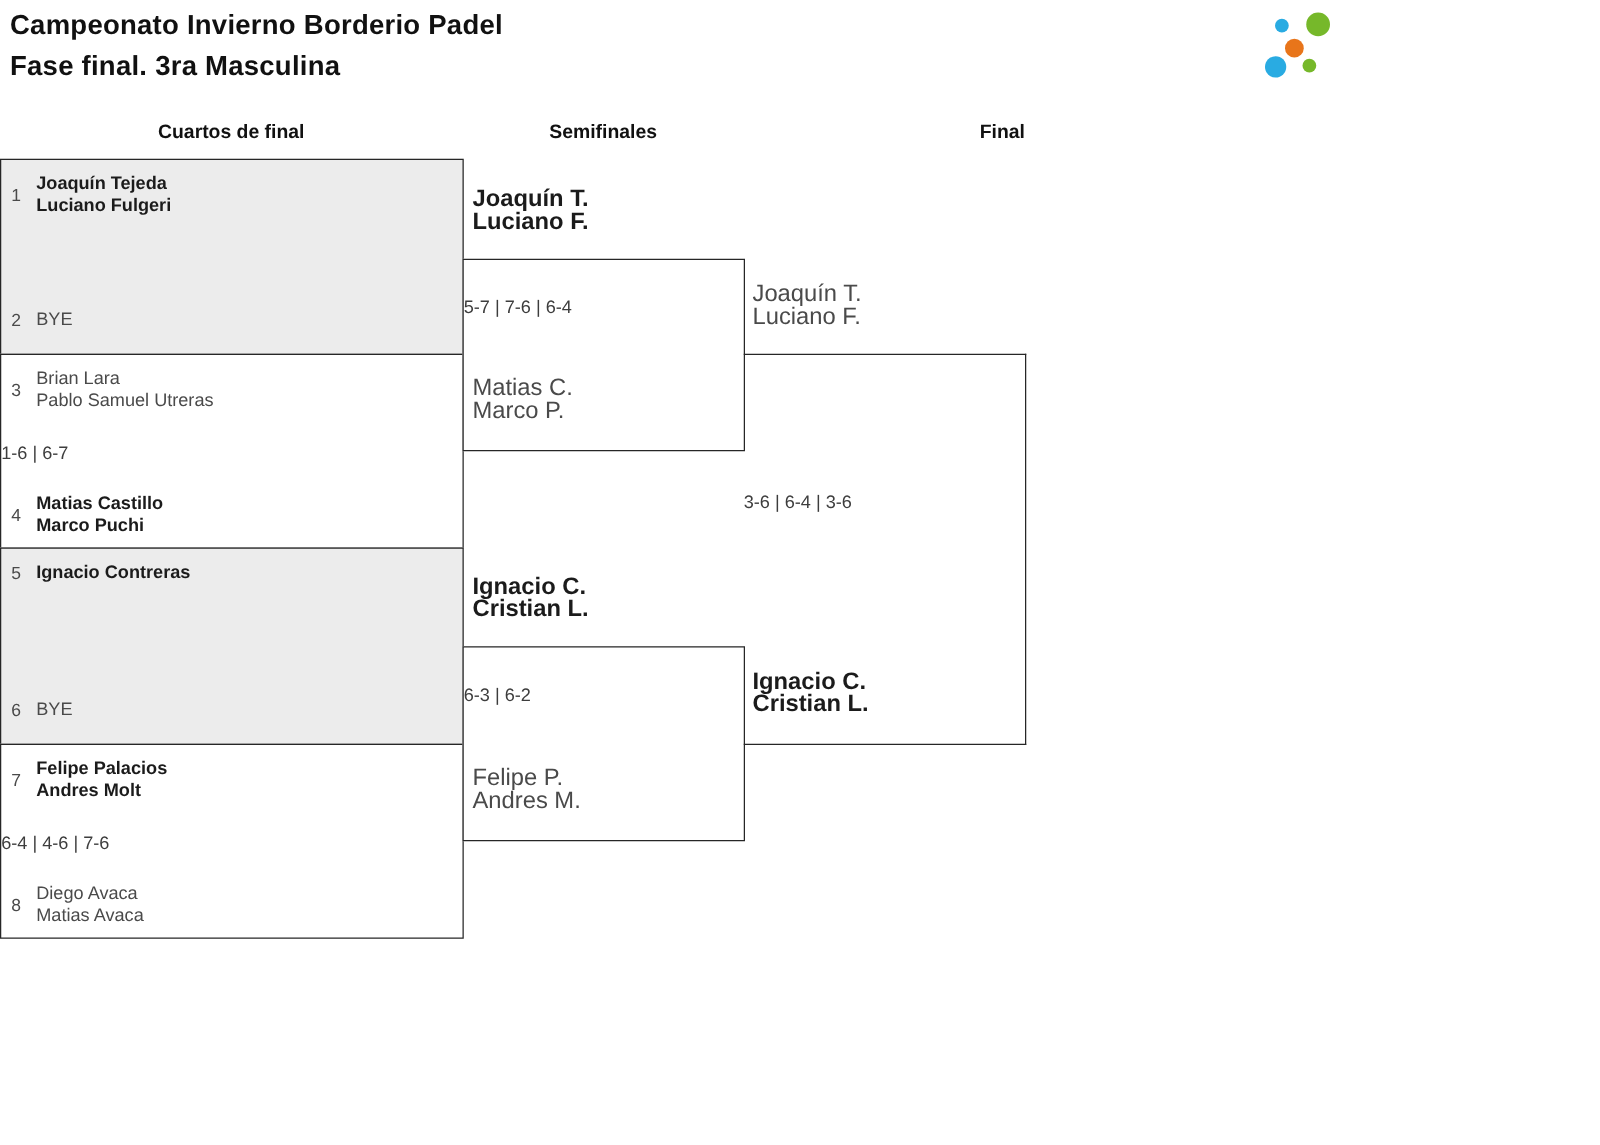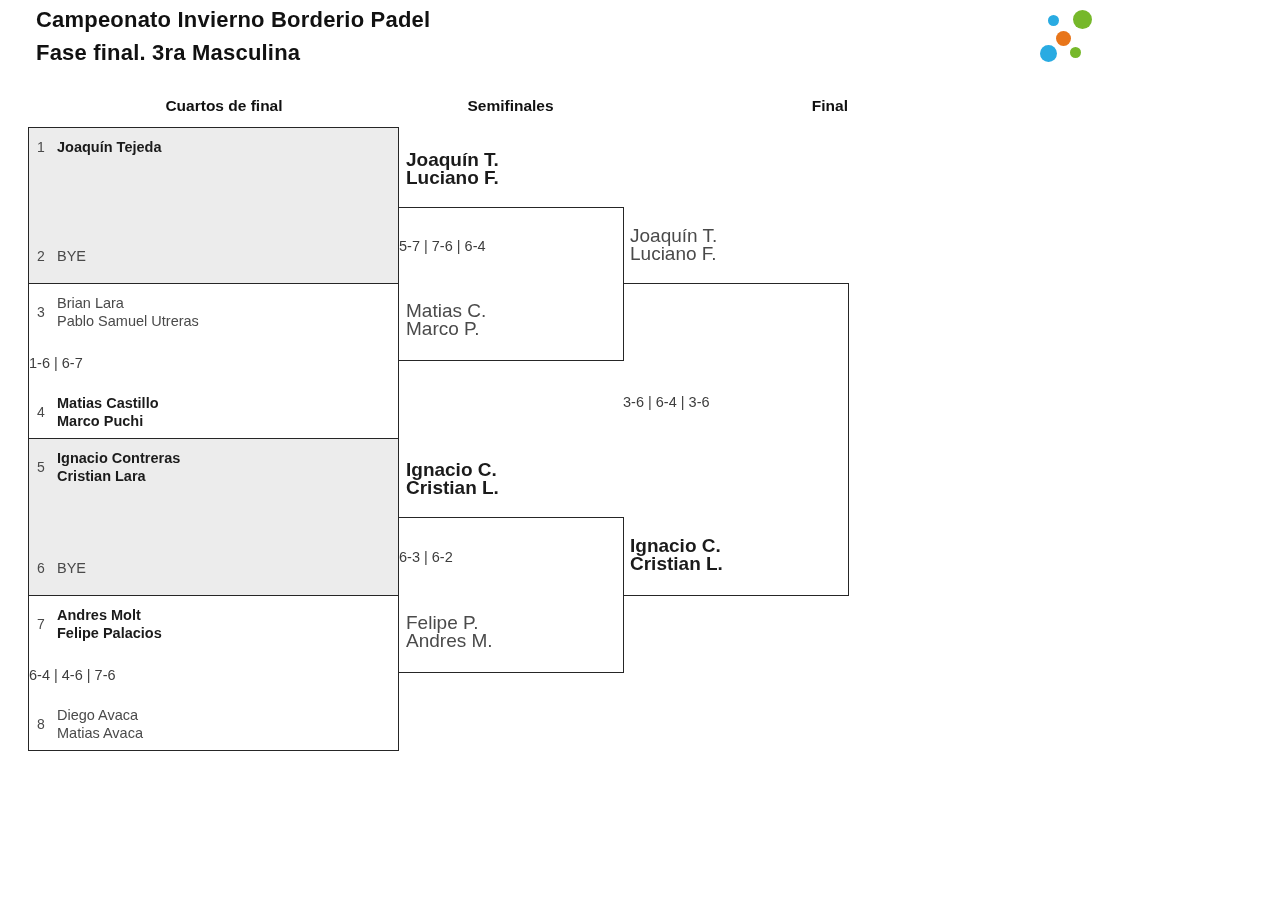--- a/index.html
+++ b/index.html
@@ -1,20 +1,19 @@
 <!DOCTYPE html>
 <html><head>
 <meta charset="utf-8">
 <style>
   html,body { margin:0; padding:0; background:#fff; }
   #page {
     position:relative; width:1068px; height:916px; background:#ffffff;
     font-family:"Liberation Sans","DejaVu Sans",sans-serif; color:#1b1b1b;
     overflow:hidden;
-    margin-left:28px;
   }
   .title { position:absolute; left:8px; top:3px; font-size:22px; font-weight:bold;
            line-height:33px; color:#111; letter-spacing:0.2px; }
   .col-header { position:absolute; top:97px; font-size:15.5px; font-weight:bold;
                 text-align:center; color:#111; }
   
   .logo { position:absolute; left:1008px; top:5px; width:225px; height:62px; cursor:pointer; }
   .dot { position:absolute; border-radius:50%; }
   .logo-text { position:absolute; left:60px; top:-12px; font-size:47px; font-weight:bold;
                letter-spacing:-2px; }
@@ -53,29 +52,30 @@
 
   <div class="logo">
     <span class="dot" style="left:12px; top:10px; width:11px; height:11px; background:#29abe2;"></span>
     <span class="dot" style="left:37px; top:5px; width:19px; height:19px; background:#76b82a;"></span>
     <span class="dot" style="left:20px; top:26px; width:15px; height:15px; background:#e8751a;"></span>
     <span class="dot" style="left:4px; top:40px; width:17px; height:17px; background:#29abe2;"></span>
     <span class="dot" style="left:34px; top:42px; width:11px; height:11px; background:#76b82a;"></span>
     <span class="logo-text" style="color:#76b82a;">xporty</span>
   </div>
 
-  <div class="col-header" style="left:0; width:370px;padding-left:11px;">Cuartos de final</div>
+  <div class="col-header" style="left:0; width:370px;">Cuartos de final</div>
   <div class="col-header" style="left:370px; width:225px;">Semifinales</div>
   <div class="col-header" style="left:595px; width:225px;text-align:right;">Final</div>
 
   <div class="match qf bye-match" style="top:127px; height:157px;">
     <div class="entry p1">
       <span class="seed">1</span>
       <span class="team winner">
         <div>Joaquín Tejeda</div>
+        <div>Luciano Fulgeri</div>
       </span>
     </div>
     <div class="entry p2 bye">
       <span class="seed">2</span>
       <span class="team">
         <div>BYE</div>
       </span>
     </div>
   </div>
 
@@ -95,37 +95,36 @@
         <div>Marco Puchi</div>
       </span>
     </div>
   </div>
 
   <div class="match qf bye-match" style="top:438px; height:158px;">
     <div class="entry p1">
       <span class="seed">5</span>
       <span class="team winner">
         <div>Ignacio Contreras</div>
-        <div>Cristian Lara</div>
       </span>
     </div>
     <div class="entry p2 bye">
       <span class="seed">6</span>
       <span class="team">
         <div>BYE</div>
       </span>
     </div>
   </div>
 
   <div class="match qf" style="top:595px; height:156px;">
     <div class="entry p1">
       <span class="seed">7</span>
       <span class="team winner">
+        <div>Felipe Palacios</div>
         <div>Andres Molt</div>
-        <div>Felipe Palacios</div>
       </span>
     </div>
     <div class="score" style="top:79px;">6-4 | 4-6 | 7-6</div>
     <div class="entry p2">
       <span class="seed">8</span>
       <span class="team">
         <div>Diego Avaca</div>
         <div>Matias Avaca</div>
       </span>
     </div>

